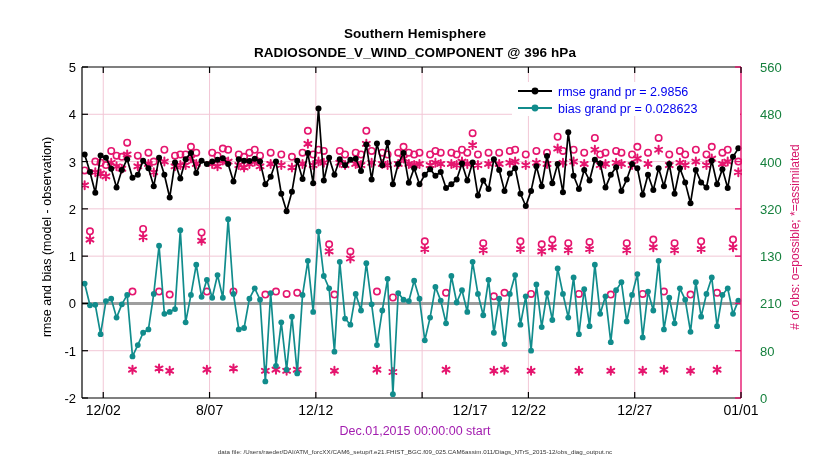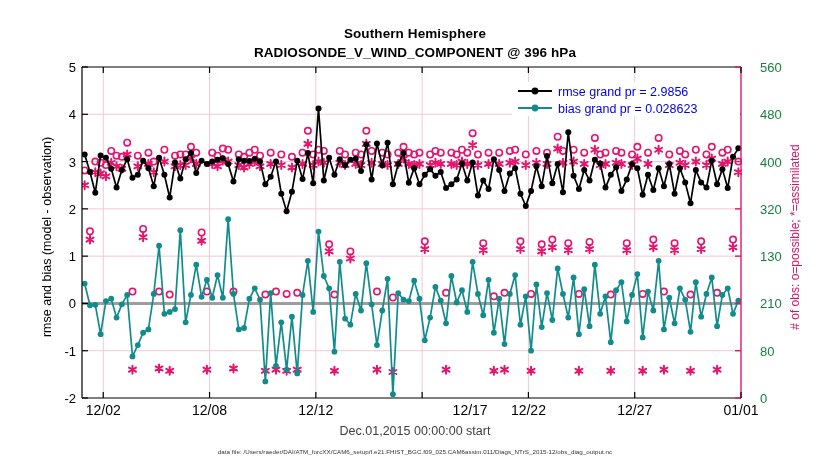--- a/index.html
+++ b/index.html
@@ -45,21 +45,21 @@
     color: #333333;
     letter-spacing: 0.05px;
   }
   .xlabel {
     position: absolute;
     left: 0;
     top: 424px;
     width: 830px;
     text-align: center;
     font-size: 12.5px;
-    color: #404040;
+    color: #a21caf;
   }
   .ylabel-left {
     position: absolute;
     left: -118px;
     top: 230px;
     width: 330px;
     text-align: center;
     transform: rotate(-90deg);
     transform-origin: center center;
     font-size: 12.5px;
@@ -153,21 +153,21 @@
       <div class="ytick-right" style="top: 350.714px;">80</div>
       <div class="ytick-right" style="top: 303.429px;">210</div>
       <div class="ytick-right" style="top: 256.143px;">130</div>
       <div class="ytick-right" style="top: 208.857px;">320</div>
       <div class="ytick-right" style="top: 161.571px;">400</div>
       <div class="ytick-right" style="top: 114.286px;">480</div>
       <div class="ytick-right" style="top: 67px;">560</div>
     </div>
   <div id="x-ticks">
       <div class="xtick" style="left: 103.258px;">12/02</div>
-      <div class="xtick" style="left: 209.548px;">12/08</div>
+      <div class="xtick" style="left: 209.548px;">8/07</div>
       <div class="xtick" style="left: 315.839px;">12/12</div>
       <div class="xtick" style="left: 422.129px; margin-left: 48px;">12/17</div>
       <div class="xtick" style="left: 528.419px;">12/22</div>
       <div class="xtick" style="left: 634.71px;">12/27</div>
       <div class="xtick" style="left: 741px;">01/01</div>
     </div>
 
   <svg id="plot" width="830" height="470">
       <rect x="82" y="67" width="659" height="331" fill="#ffffff"></rect>
       <line x1="82" y1="350.7142857142857" x2="741" y2="350.7142857142857" stroke="#F2C7D6" stroke-width="1"></line>

